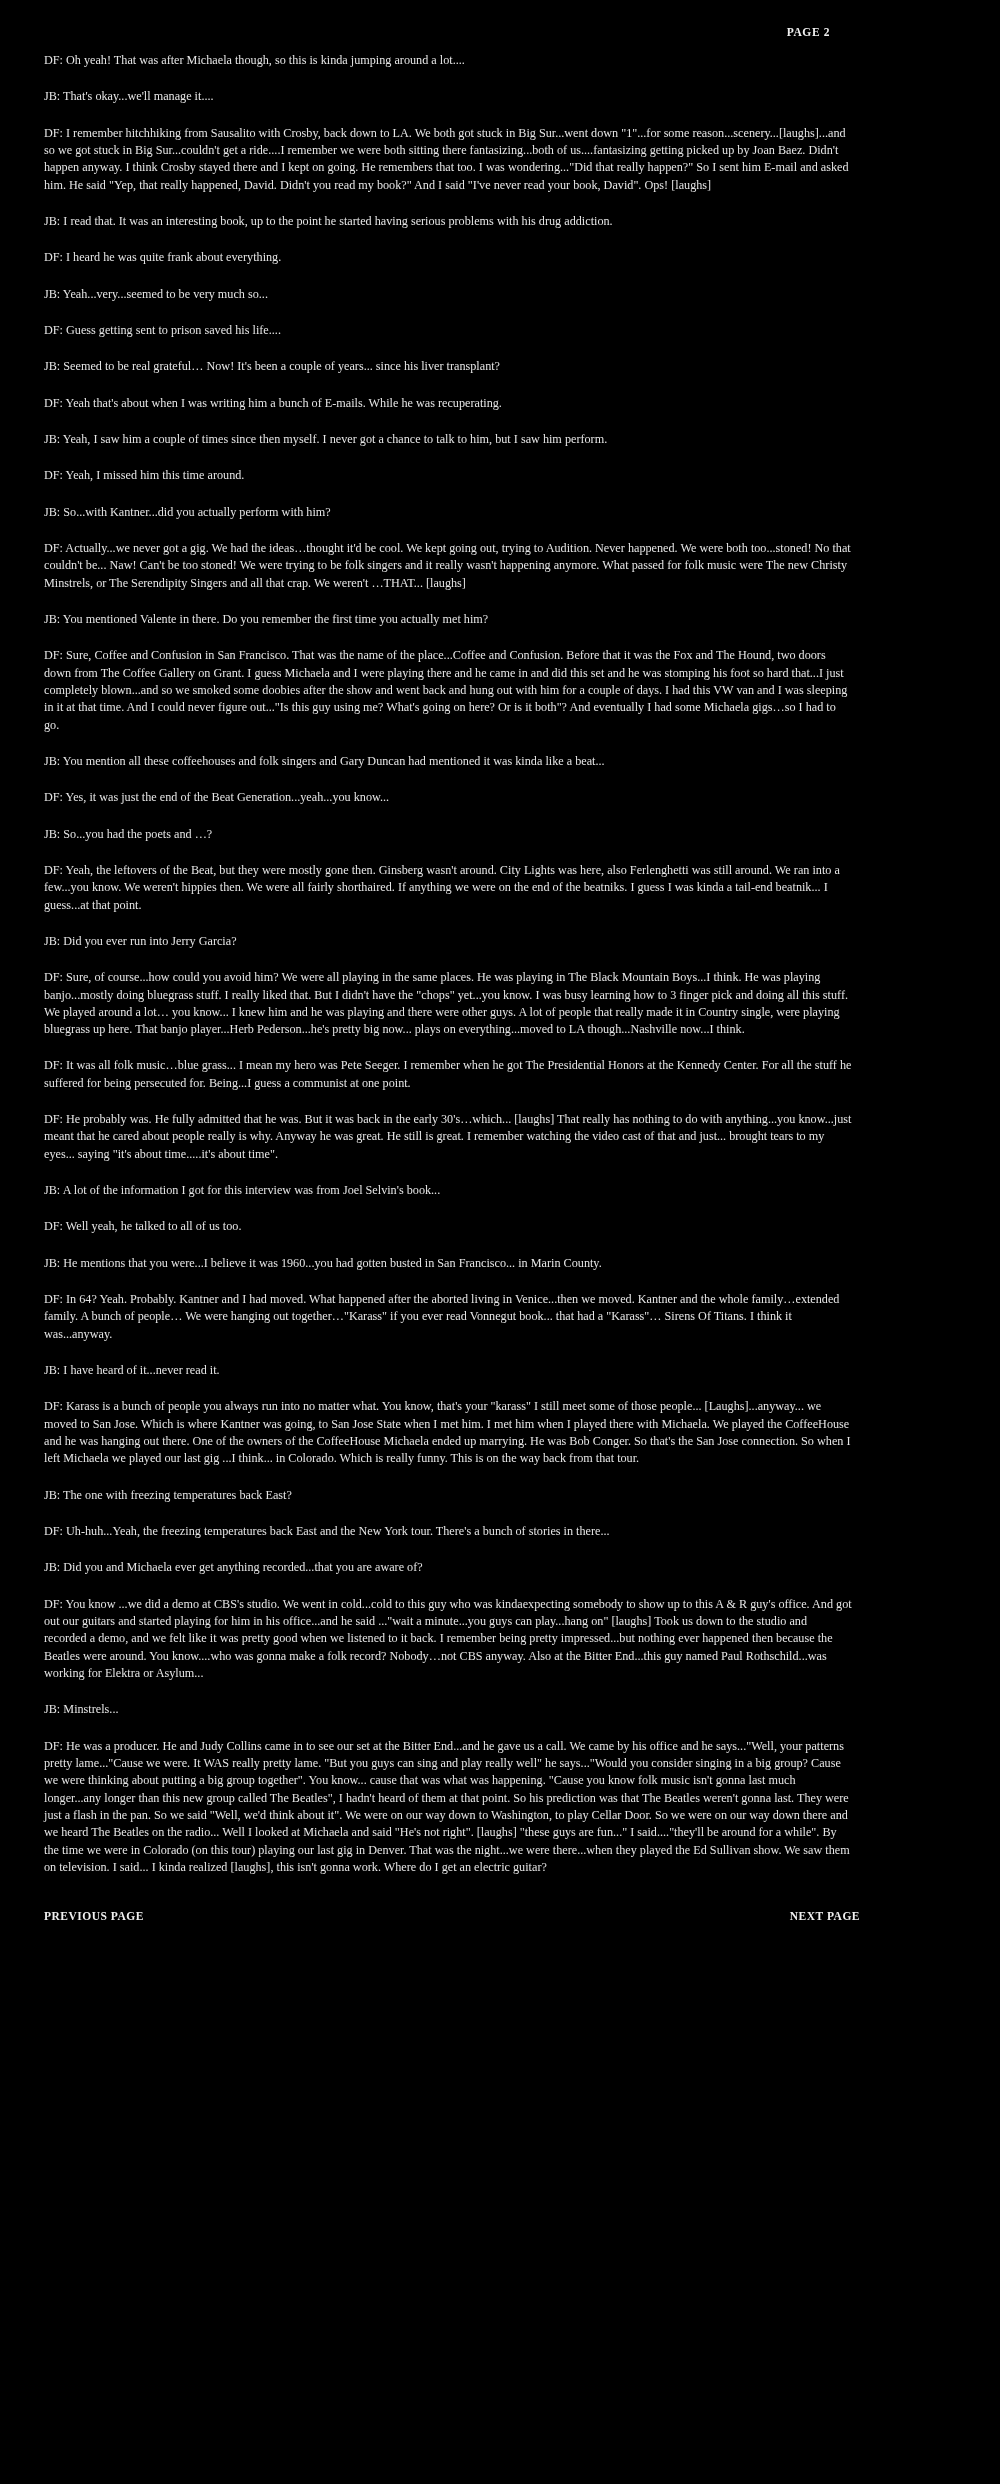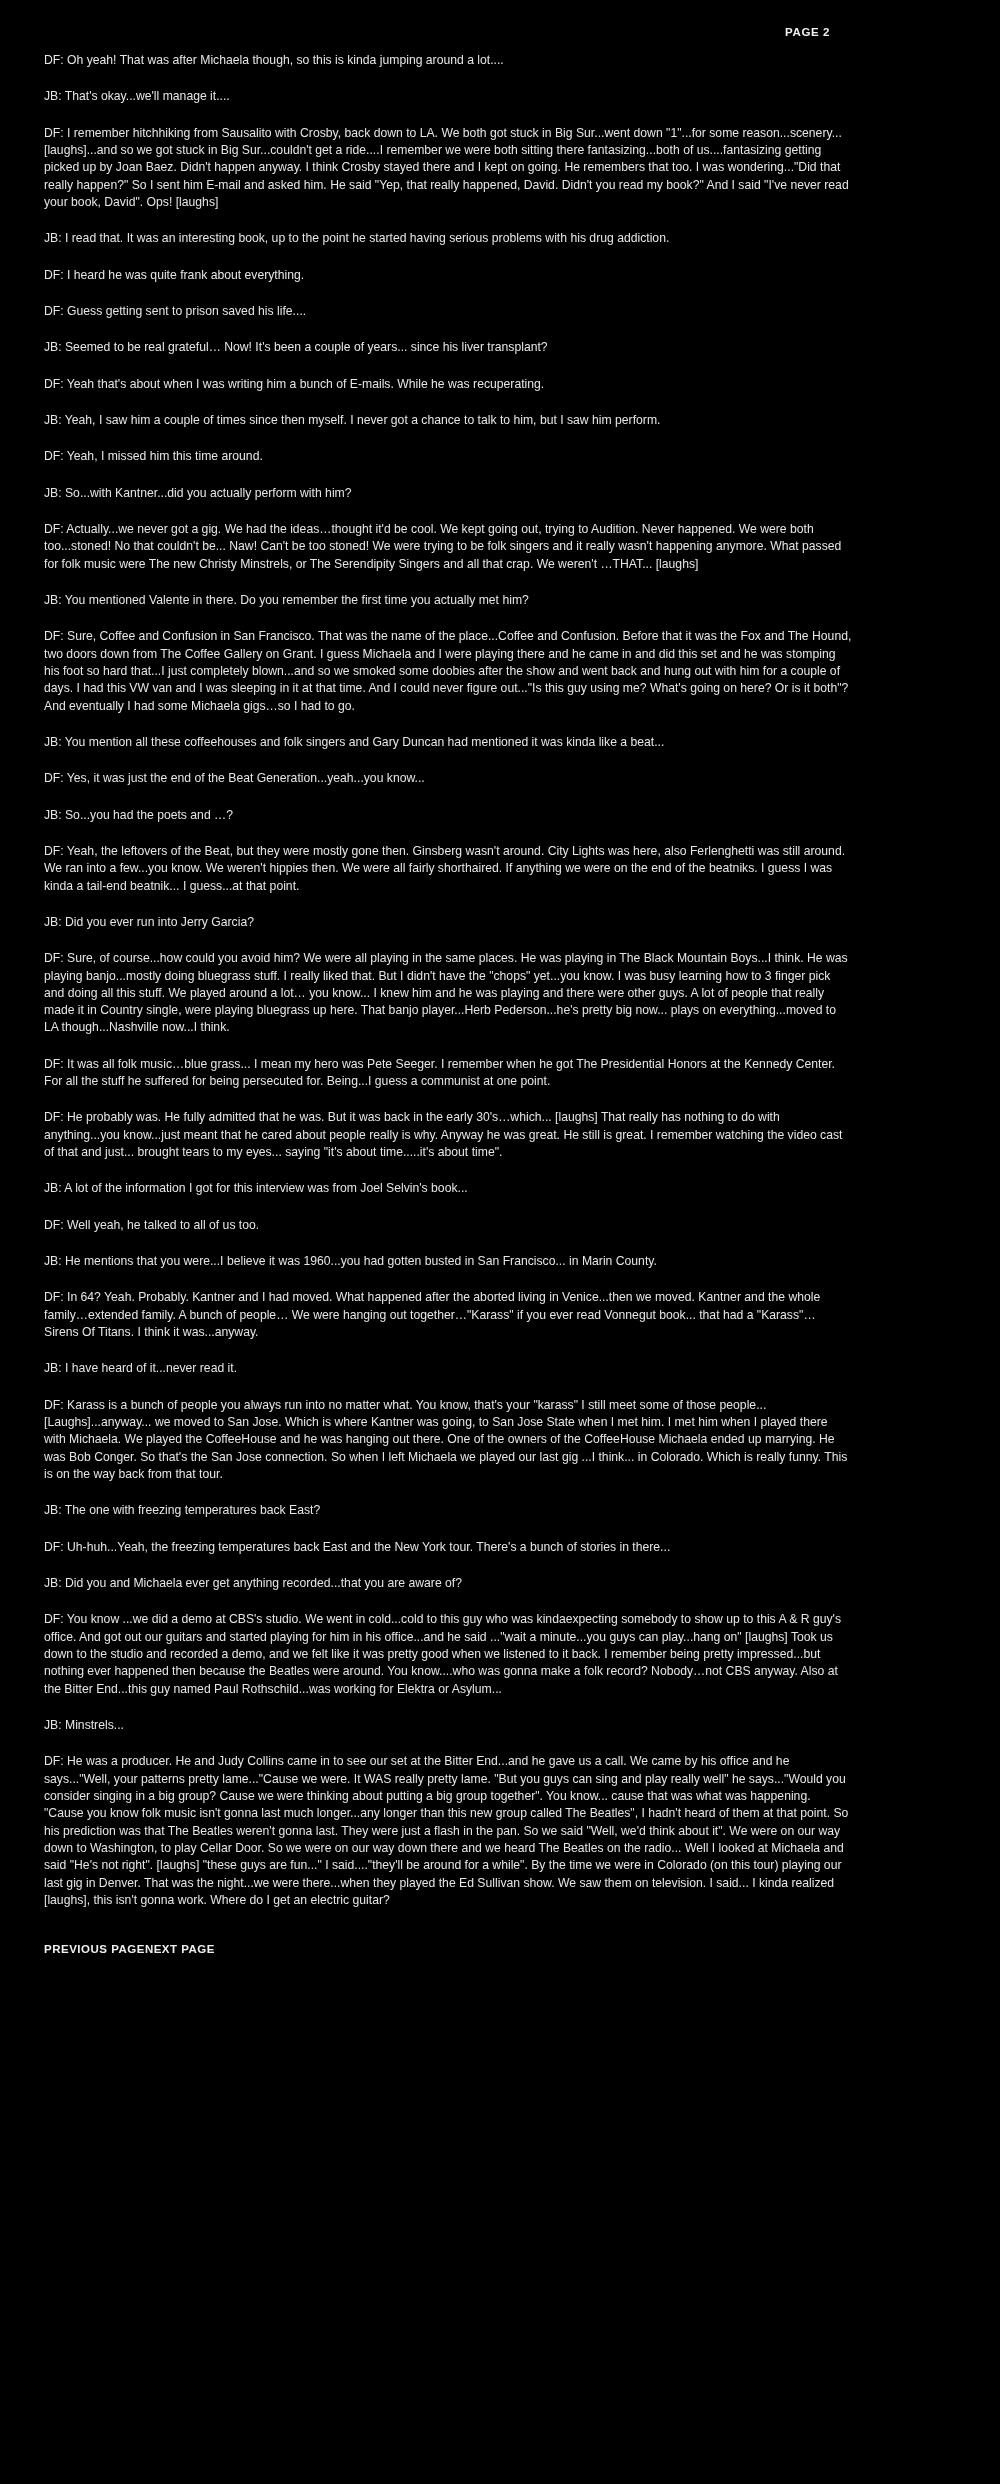--- a/index.html
+++ b/index.html
@@ -12,20 +12,21 @@
     min-height: 2484px;
     font-family: "Liberation Sans", sans-serif;
     color: #e9e9e9;
   }
   .page {
     position: relative;
     width: 908px;
     min-height: 2484px;
     box-sizing: border-box;
     padding: 22px 38px 30px 42px;
+    font-family: Liberation Serif, serif;
   }
   .page-header {
     text-align: right;
     font-size: 11.5px;
     font-weight: bold;
     letter-spacing: 0.6px;
     color: #f0f0f0;
     padding-right: 40px;
     padding-top: 4px;
     padding-bottom: 14px;
@@ -38,21 +39,21 @@
     line-height: 1.42;
     color: #e6e6e6;
     margin: 0 8px 19px 0;
     text-align: left;
   }
   .entry:last-child {
     margin-bottom: 0;
   }
   .footer {
     display: flex;
-    justify-content: flex-start;
+    justify-content: space-between;
     align-items: center;
     margin-top: 34px;
     padding: 0 10px 0 2px;
     font-size: 11.5px;
     font-weight: bold;
     letter-spacing: 0.5px;
     color: #f0f0f0;
   }
   .footer a {
     color: #f0f0f0;
@@ -66,20 +67,21 @@
 <div class="page">
 
   <div class="page-header">PAGE 2</div>
 
   <div class="transcript">
     <p class="entry">DF: Oh yeah! That was after Michaela though, so this is kinda jumping around a lot....</p>
     <p class="entry">JB: That's okay...we'll manage it....</p>
     <p class="entry">DF: I remember hitchhiking from Sausalito with Crosby, back down to LA. We both got stuck in Big Sur...went down "1"...for some reason...scenery...[laughs]...and so we got stuck in Big Sur...couldn't get a ride....I remember we were both sitting there fantasizing...both of us....fantasizing getting picked up by Joan Baez. Didn't happen anyway. I think Crosby stayed there and I kept on going. He remembers that too. I was wondering..."Did that really happen?" So I sent him E-mail and asked him. He said "Yep, that really happened, David. Didn't you read my book?" And I said "I've never read your book, David". Ops! [laughs]</p>
     <p class="entry">JB: I read that. It was an interesting book, up to the point he started having serious problems with his drug addiction.</p>
     <p class="entry">DF: I heard he was quite frank about everything.</p>
+    <p class="entry">JB: Yeah...very...seemed to be very much so...</p>
     <p class="entry">DF: Guess getting sent to prison saved his life....</p>
     <p class="entry">JB: Seemed to be real grateful… Now! It's been a couple of years... since his liver transplant?</p>
     <p class="entry">DF: Yeah that's about when I was writing him a bunch of E-mails. While he was recuperating.</p>
     <p class="entry">JB: Yeah, I saw him a couple of times since then myself. I never got a chance to talk to him, but I saw him perform.</p>
     <p class="entry">DF: Yeah, I missed him this time around.</p>
     <p class="entry">JB: So...with Kantner...did you actually perform with him?</p>
     <p class="entry">DF: Actually...we never got a gig. We had the ideas…thought it'd be cool. We kept going out, trying to Audition. Never happened. We were both too...stoned! No that couldn't be... Naw! Can't be too stoned! We were trying to be folk singers and it really wasn't happening anymore. What passed for folk music were The new Christy Minstrels, or The Serendipity Singers and all that crap. We weren't …THAT... [laughs]</p>
     <p class="entry">JB: You mentioned Valente in there. Do you remember the first time you actually met him?</p>
     <p class="entry">DF: Sure, Coffee and Confusion in San Francisco. That was the name of the place...Coffee and Confusion. Before that it was the Fox and The Hound, two doors down from The Coffee Gallery on Grant. I guess Michaela and I were playing there and he came in and did this set and he was stomping his foot so hard that...I just completely blown...and so we smoked some doobies after the show and went back and hung out with him for a couple of days. I had this VW van and I was sleeping in it at that time. And I could never figure out..."Is this guy using me? What's going on here? Or is it both"? And eventually I had some Michaela gigs…so I had to go.</p>
     <p class="entry">JB: You mention all these coffeehouses and folk singers and Gary Duncan had mentioned it was kinda like a beat...</p>

